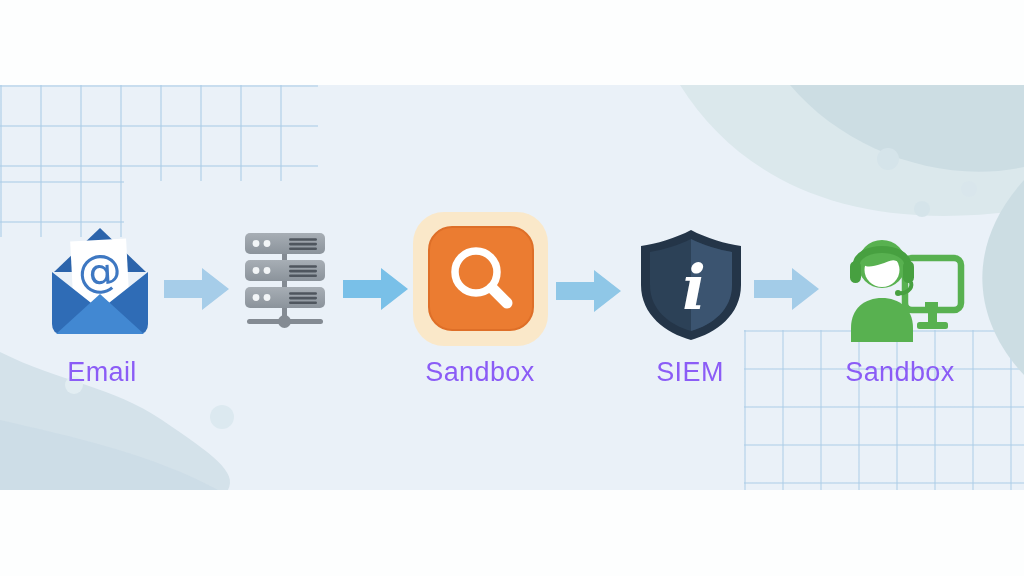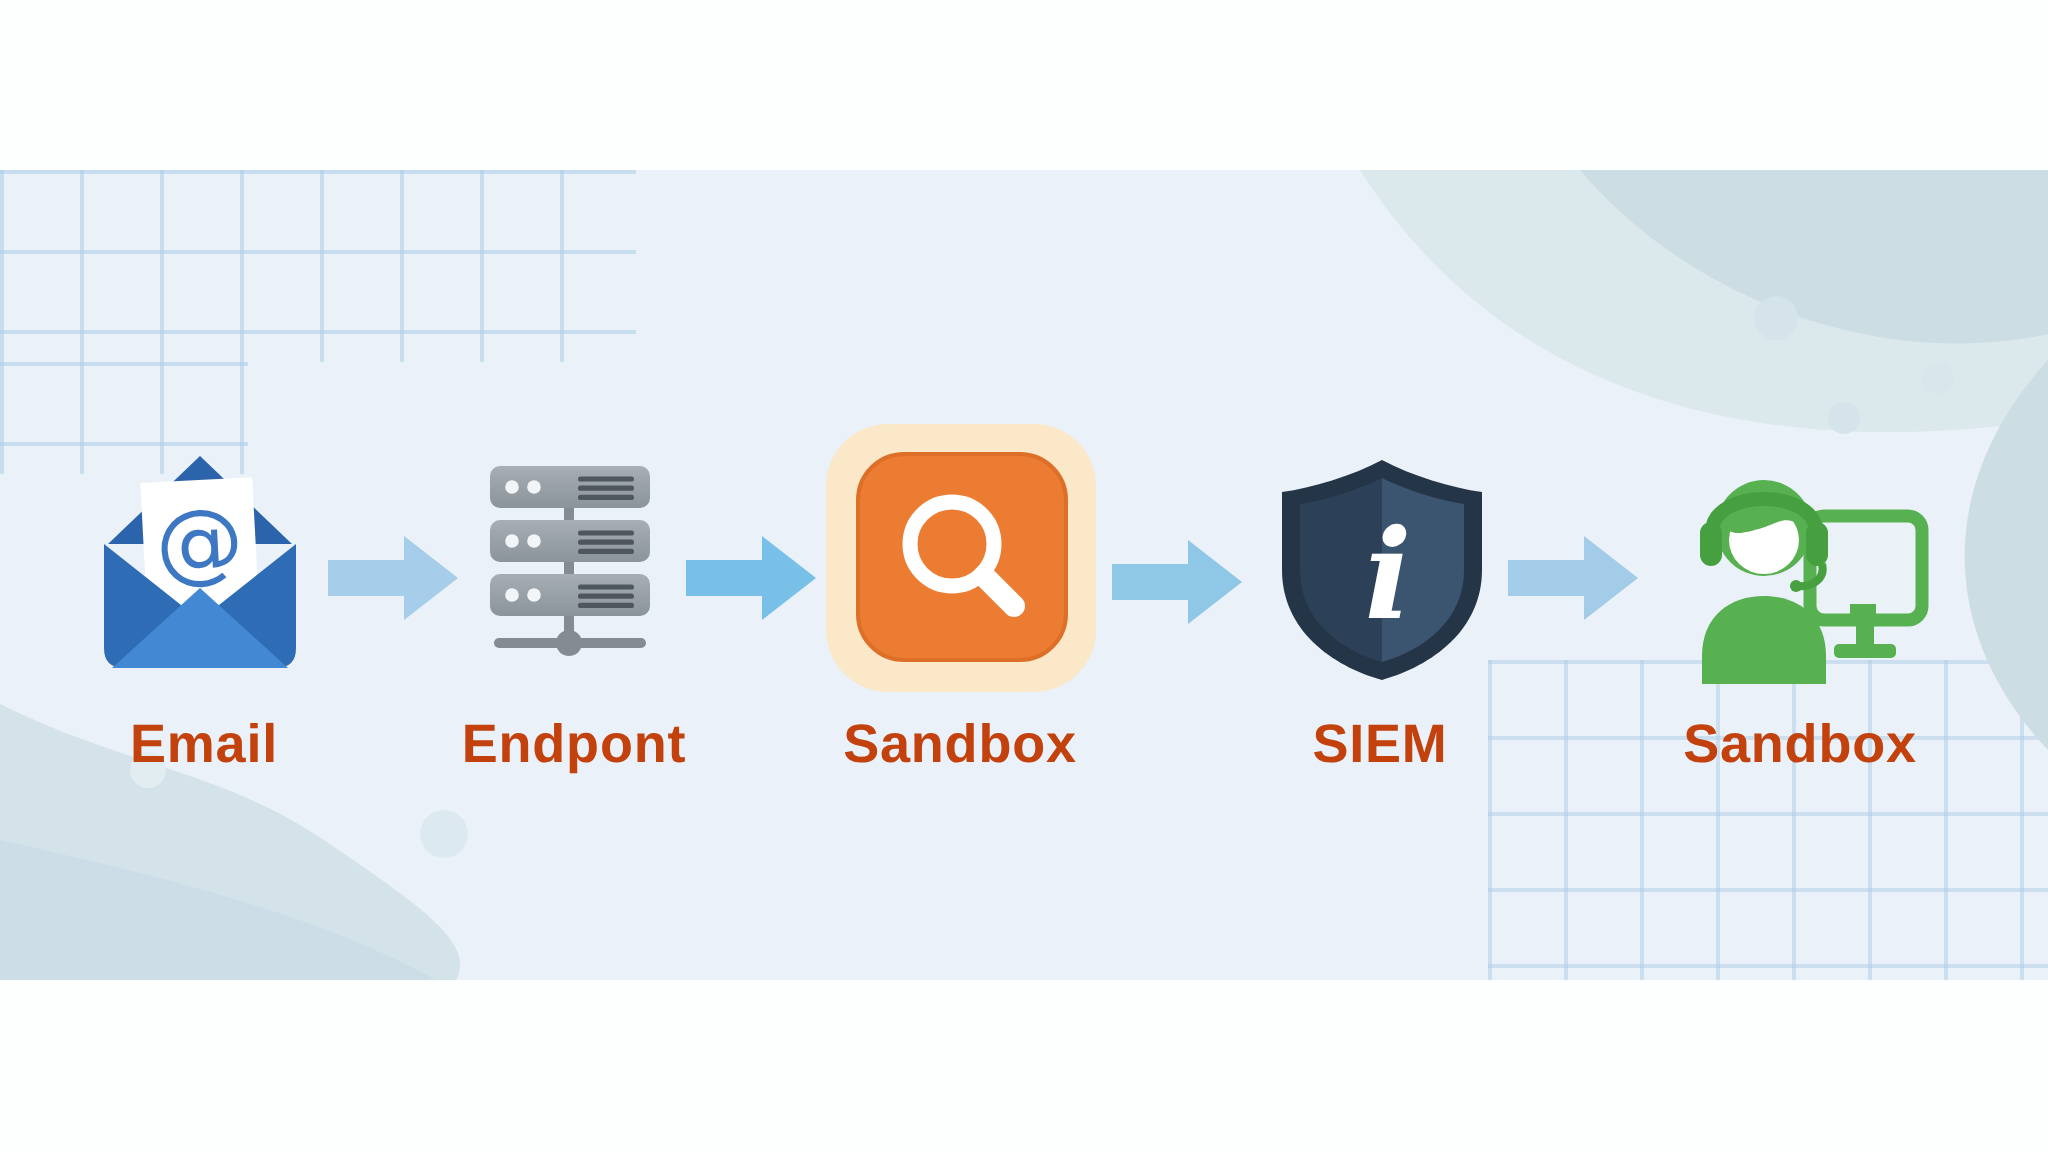--- a/index.html
+++ b/index.html
@@ -24,22 +24,22 @@
     left:744px;top:330px;width:280px;height:160px;
     background-image:
       repeating-linear-gradient(to right, rgba(172,205,231,.5) 0 2px, transparent 2px 38px),
       repeating-linear-gradient(to bottom, rgba(172,205,231,.5) 0 2px, transparent 2px 38px);
   }
   .blob{position:absolute;}
   .node-icon{position:absolute;}
   .arrow{position:absolute;width:66px;height:44px;}
   .node-label{
     position:absolute;top:357px;width:180px;
-    text-align:center;font-size:27px;font-weight:700;letter-spacing:.4px;
-    color:#c2410c;
+    text-align:center;font-size:27px;font-weight:400;letter-spacing:.4px;
+    color:#8b5cf6;
   }
 </style>
 </head>
 <body>
 
 <div id="stage">
 
   <div class="band"></div>
 
   <div class="grid grid-a1"></div>
@@ -160,18 +160,17 @@
       <path d="M21,33 C20,17 34,8 47,12 C55,15 59,24 57,31 C50,25 45,30 38,32 C31,34 25,36 21,33 Z" fill="#58b150"></path>
       <path d="M13,34 C13,12 65,12 65,34" stroke="#47a040" stroke-width="7" fill="none" stroke-linecap="round"></path>
       <rect x="7" y="29" width="11" height="22" rx="5.5" fill="#47a040"></rect>
       <rect x="60" y="29" width="11" height="22" rx="5.5" fill="#47a040"></rect>
       <path d="M68,50 C70,58 62,62 55,61" stroke="#47a040" stroke-width="4" fill="none"></path>
       <circle cx="55" cy="61" r="3" fill="#47a040"></circle>
     </g>
   </svg>
 
   <div class="node-label" style="left:12px">Email</div>
-  <div class="node-label" style="left:197px">Endpont</div>
   <div class="node-label" style="left:390px">Sandbox</div>
   <div class="node-label" style="left:600px">SIEM</div>
   <div class="node-label" style="left:810px">Sandbox</div>
 
 </div>
 
 </body></html>

